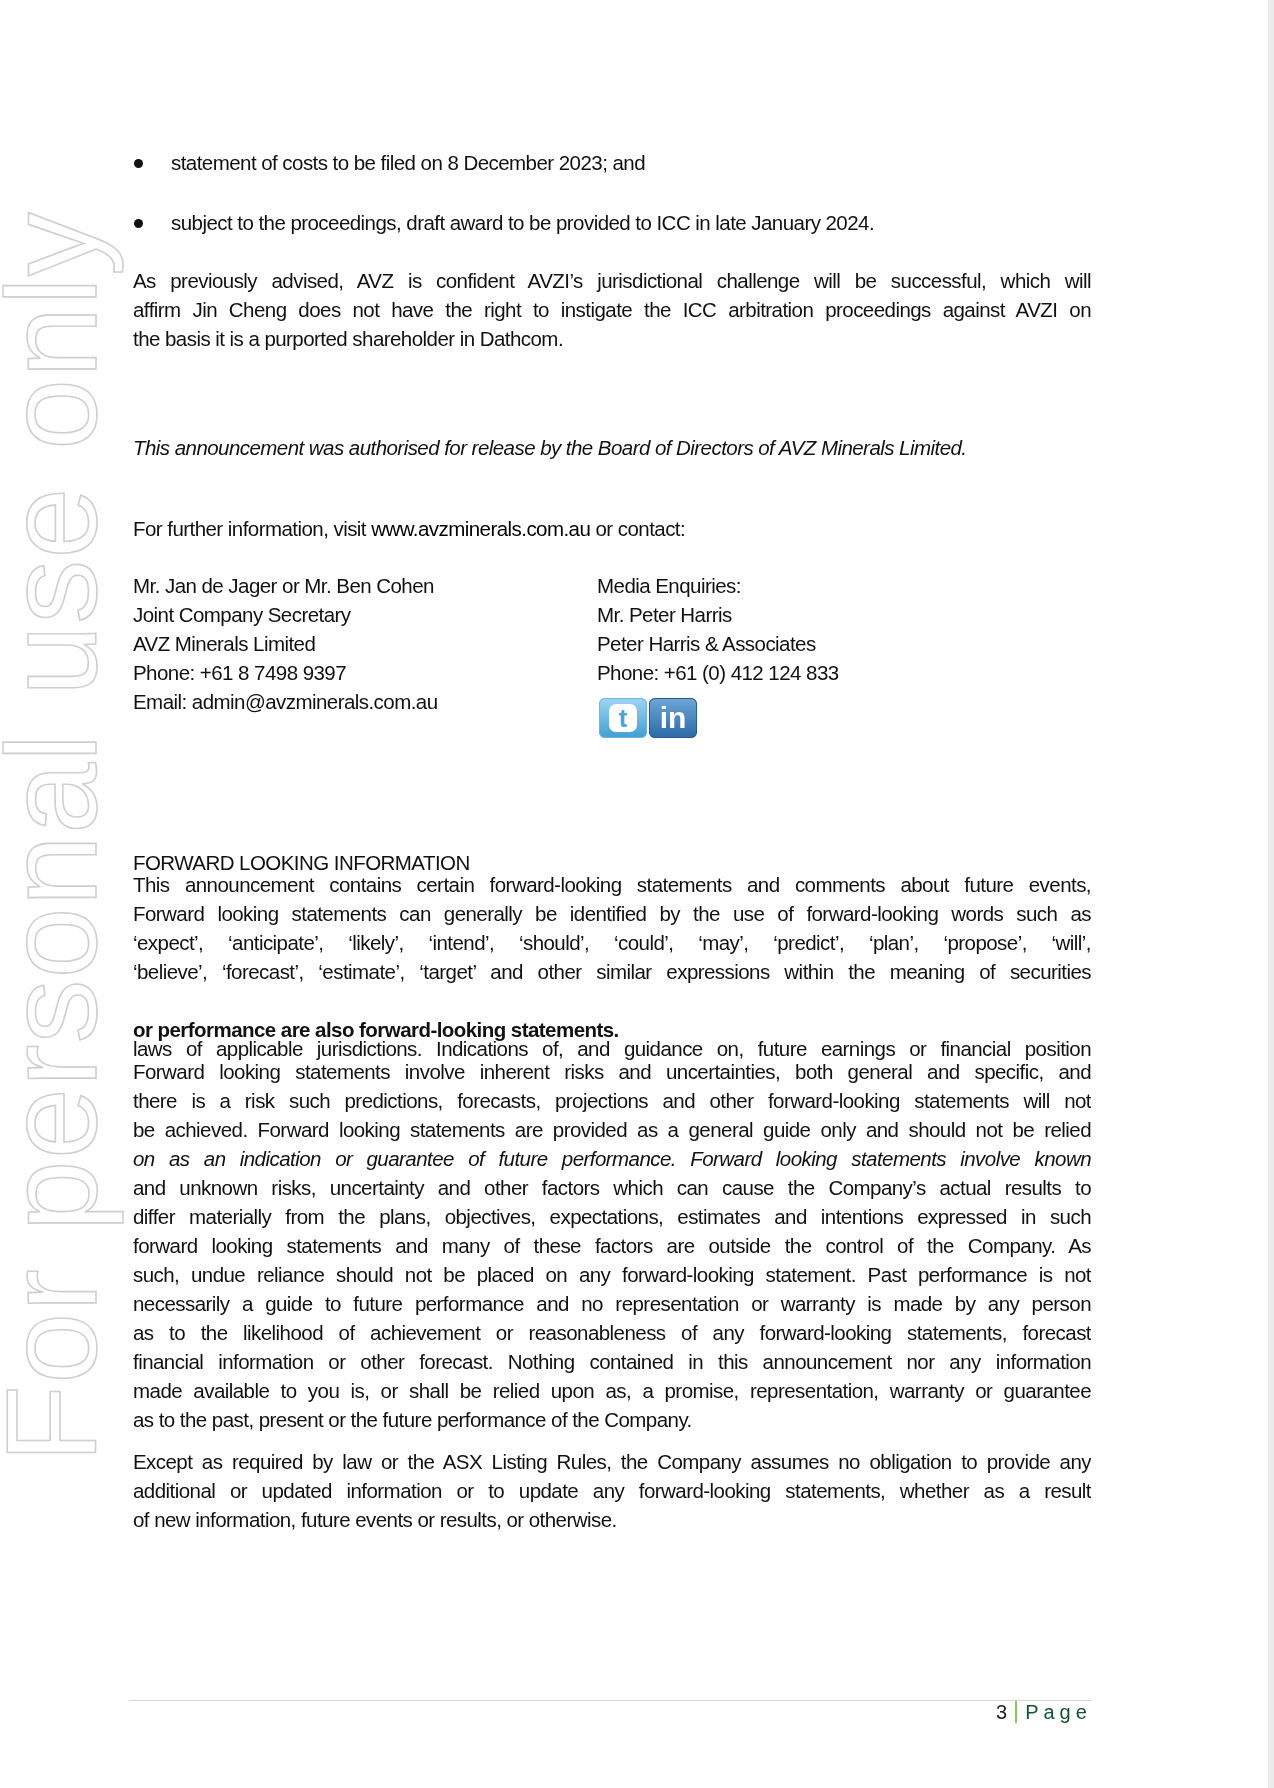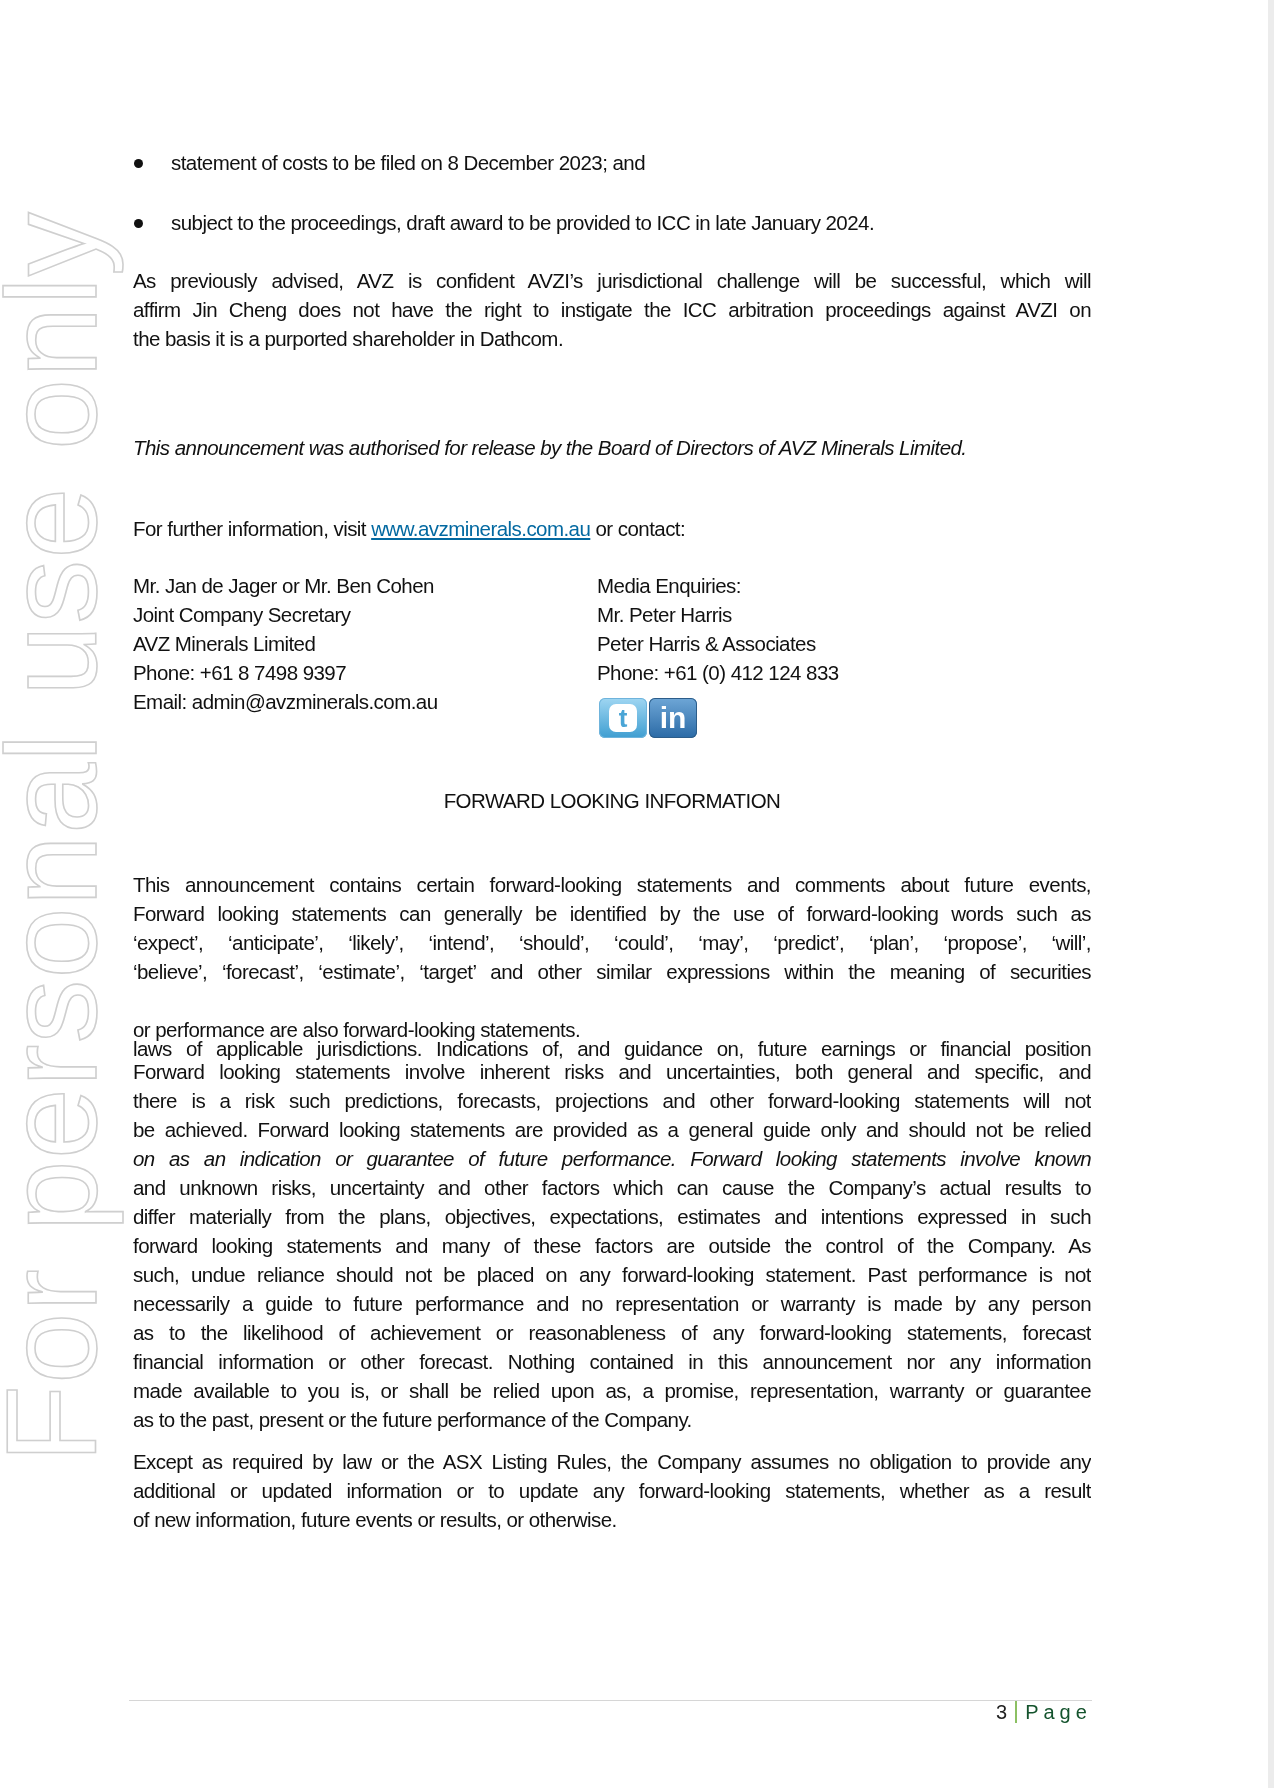--- a/index.html
+++ b/index.html
@@ -80,22 +80,21 @@
     border-radius: 50%;
     background: #111;
   }
   .bullet-text {
     position: absolute;
     left: 38px;
     top: 0;
   }
   .italic { font-style: italic; }
   .link {
-    color: #0369a1;
-    text-decoration: underline;
+    color: #000000;
     cursor: pointer;
   }
   .col {
     position: absolute;
     font-size: 20.5px;
     line-height: 29px;
     letter-spacing: -0.55px;
     white-space: nowrap;
   }
   .col div { height: 29px; }
@@ -216,29 +215,29 @@
     <div>Phone: +61 (0) 412 124 833</div>
   </div>
 
   <div class="social">
     <div class="social-icon twitter">
         <span>t</span>
       </div>
     <div class="social-icon linkedin">in</div>
   </div>
 
-  <div class="line" style="top:786px;text-align:center;">FORWARD LOOKING INFORMATION</div>
+  <div class="line" style="top:848px;">FORWARD LOOKING INFORMATION</div>
 
   <div>
     <div class="line just" style="top:870px;">This announcement contains certain forward-looking statements and comments about future events,</div>
     <div class="line just" style="top:899px;">Forward looking statements can generally be identified by the use of forward-looking words such as</div>
     <div class="line just" style="top:928px;">‘expect’, ‘anticipate’, ‘likely’, ‘intend’, ‘should’, ‘could’, ‘may’, ‘predict’, ‘plan’, ‘propose’, ‘will’,</div>
     <div class="line just" style="top:957px;">‘believe’, ‘forecast’, ‘estimate’, ‘target’ and other similar expressions within the meaning of securities</div>
     <div class="line just" style="top:1034px;">laws of applicable jurisdictions. Indications of, and guidance on, future earnings or financial position</div>
-    <div class="line" style="top:1015px;">or performance are also forward-looking statements.</div>
+    <div class="line" style="top:1015px;font-weight:bold;">or performance are also forward-looking statements.</div>
   </div>
 
   <div>
     <div class="line just" style="top:1057px;">Forward looking statements involve inherent risks and uncertainties, both general and specific, and</div>
     <div class="line just" style="top:1086px;">there is a risk such predictions, forecasts, projections and other forward-looking statements will not</div>
     <div class="line just" style="top:1115px;">be achieved. Forward looking statements are provided as a general guide only and should not be relied</div>
     <div class="line just" style="top:1144px;font-style:italic;">on as an indication or guarantee of future performance. Forward looking statements involve known</div>
     <div class="line just" style="top:1173px;">and unknown risks, uncertainty and other factors which can cause the Company’s actual results to</div>
     <div class="line just" style="top:1202px;">differ materially from the plans, objectives, expectations, estimates and intentions expressed in such</div>
     <div class="line just" style="top:1231px;">forward looking statements and many of these factors are outside the control of the Company. As</div>

